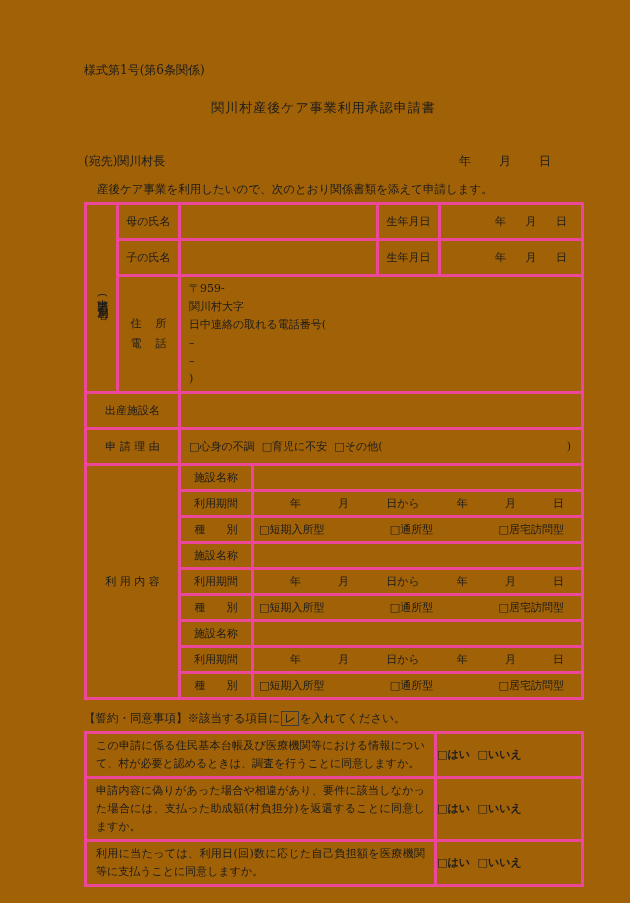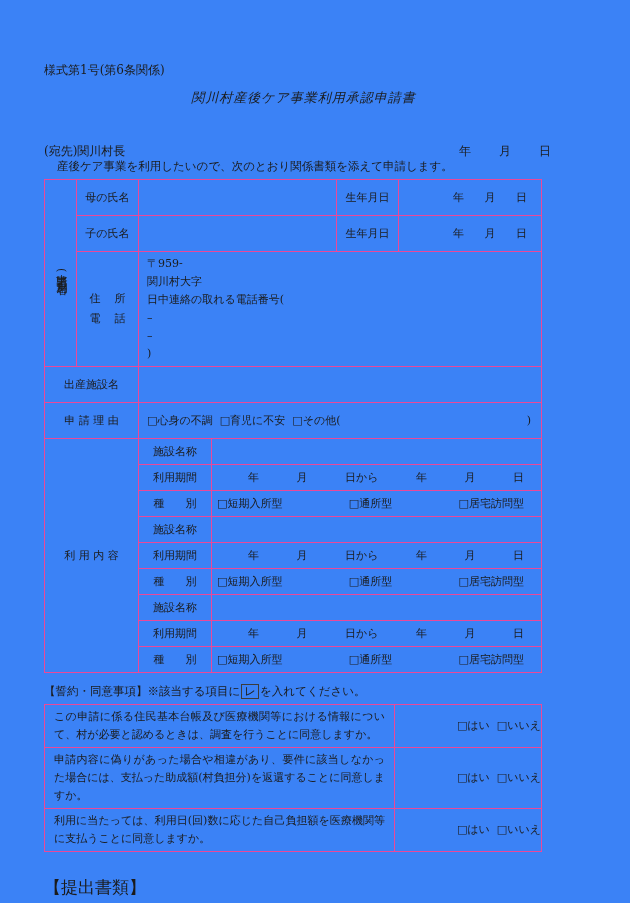--- a/index.html
+++ b/index.html
@@ -1,31 +1,31 @@
 <!DOCTYPE html>
 <html><head>
 <meta charset="utf-8">
 <style>
   html,body{margin:0;padding:0;background:#ffffff;}
   .page{
-    width:630px;height:903px;background:#3b82f6;color:#1b1b1b;
+    width:630px;height:903px;background:#a16207;color:#1b1b1b;
     font-family:"DejaVu Serif","Liberation Serif",serif;
     font-size:11px;line-height:1.35;
     position:relative;box-sizing:border-box;
-    padding:62px 67px 0 44px;overflow:hidden;
+    padding:62px 67px 0 84px;overflow:hidden;
   }
   .pre{white-space:pre;}
   .form-number{font-size:12px;}
-  .doc-title{text-align:center;font-size:13px;margin-top:11px;letter-spacing:1px;font-style:italic;}
+  .doc-title{text-align:center;font-size:13px;margin-top:21px;letter-spacing:1px;}
   .addressee-row{display:flex;justify-content:space-between;align-items:center;margin-top:36px;font-size:12px;}
   .date-units{display:flex;justify-content:space-between;width:104px;padding-right:12px;box-sizing:border-box;}
-  .intro{padding-left:13px;font-size:11.5px;}
+  .intro{margin-top:13px;padding-left:13px;font-size:11.5px;}
 
   table{border-collapse:collapse;table-layout:fixed;width:497px;}
-  td{border:1px solid #ec4899;vertical-align:middle;padding:0;font-size:11px;overflow:hidden;}
+  td{border:3px solid #ec4899;vertical-align:middle;padding:0;font-size:11px;overflow:hidden;}
   .main-table{margin-top:5px;}
   .vlabel{
     writing-mode:vertical-rl;text-orientation:mixed;
     text-align:center;letter-spacing:1px;padding:2px 0;
   }
   .cell-label{text-align:center;}
   .two-line-label{text-align:center;line-height:20px;}
   .date-cell{display:flex;justify-content:space-between;padding:0 14px 0 54px;}
   .addr-cell{padding:3px 8px;line-height:18px;}
   .phone-row{display:flex;justify-content:space-between;width:372px;align-items:baseline;flex-direction:column;}
@@ -33,21 +33,21 @@
   .period-cell{display:flex;justify-content:space-between;padding:0 17px 0 36px;align-items:center;}
   .type-cell{display:flex;justify-content:space-between;padding:0 17px 0 5px;align-items:center;}
 
   .agreement-heading{margin-top:11px;font-size:11.5px;}
   .check-box-glyph{
     display:inline-block;border:1px solid #3c3c3c;
     padding:0 2px;margin:0 1px;line-height:13px;
   }
   .agreement-table{margin-top:4px;}
   .agreement-statement{padding:3px 9px;line-height:18px;text-align:justify;}
-  .agreement-options{text-align:right;}
+  .agreement-options{text-align:left;font-weight:bold;}
 
   .documents-heading{margin-top:24px;font-size:17px;}
   .document-item{margin-top:7px;padding-left:26px;}
 </style>
 </head>
 <body>
 
 <div class="page">
 
   <div class="form-number">様式第1号(第6条関係)</div>

